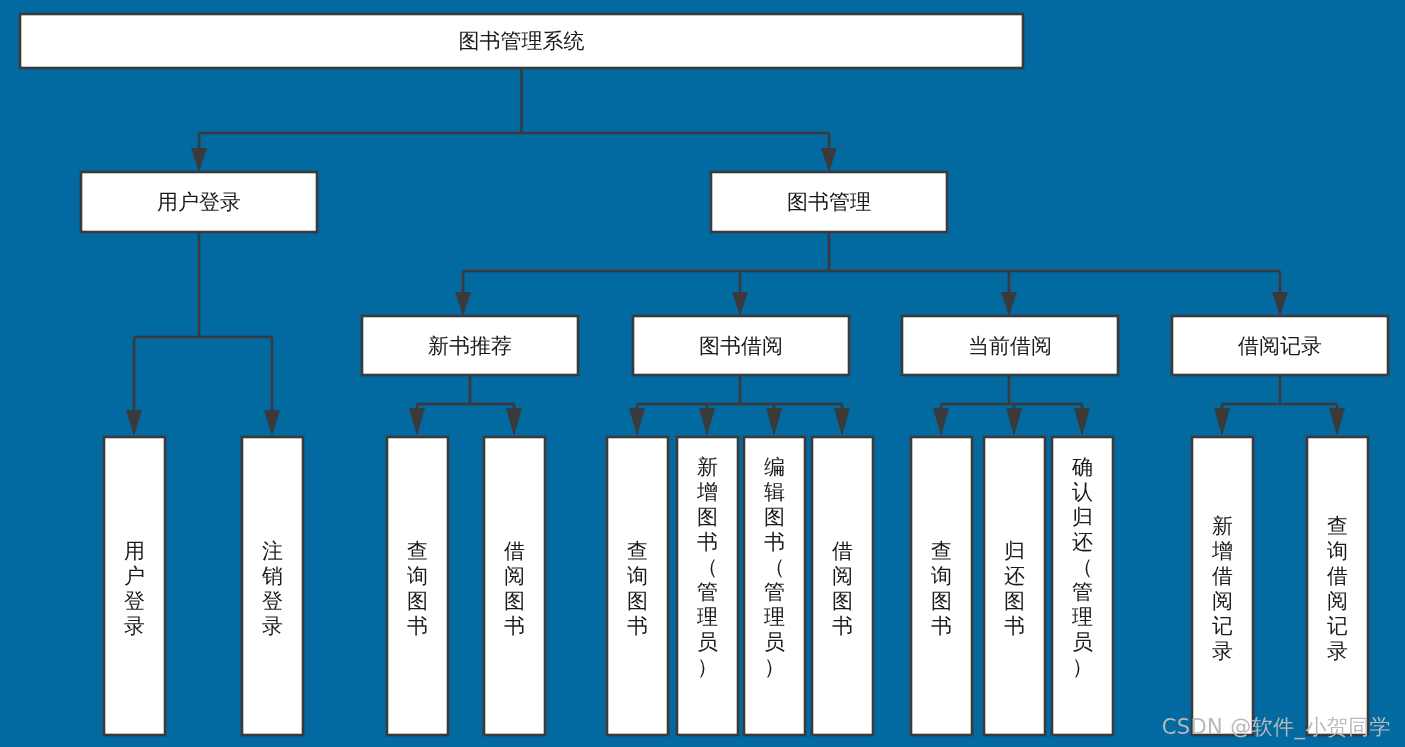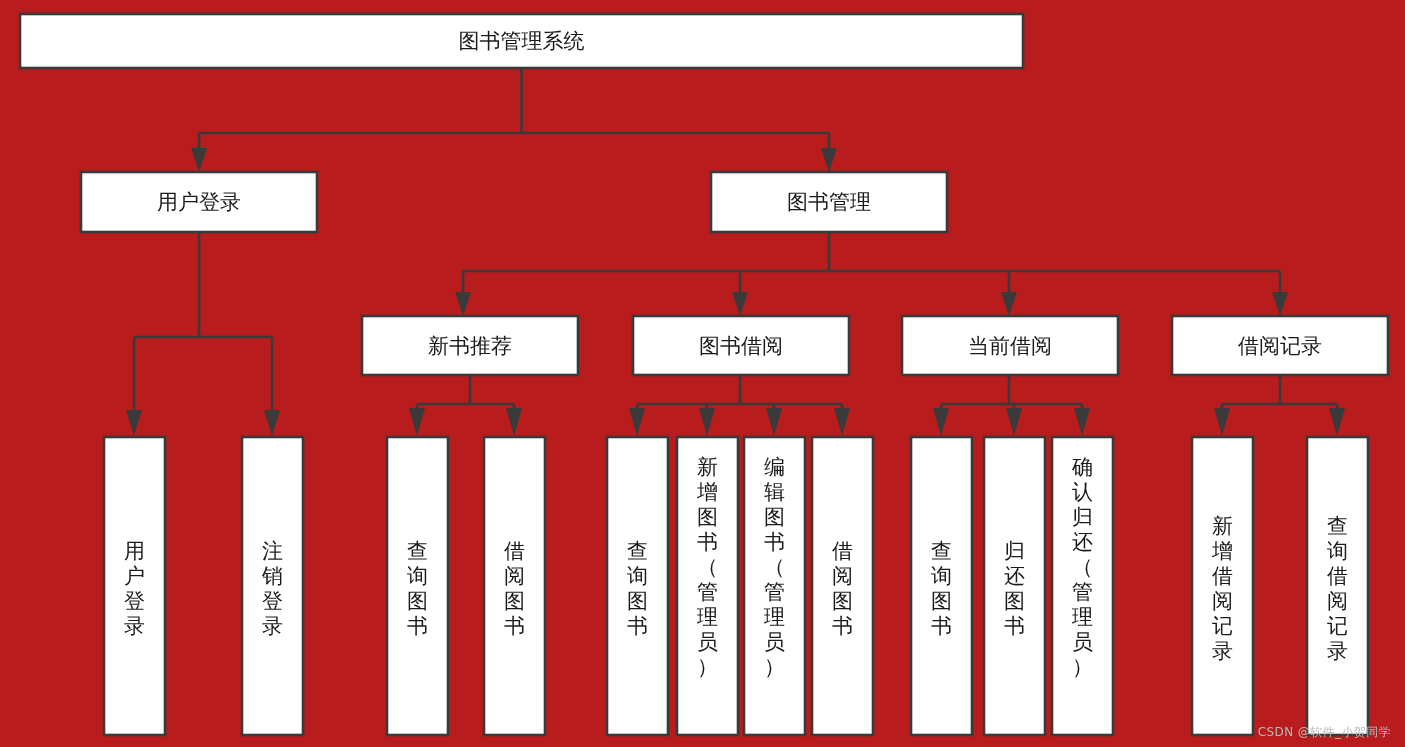--- a/index.html
+++ b/index.html
@@ -11,21 +11,21 @@
   body {
     width: 1405px;
     height: 747px;
     overflow: hidden;
     font-family: "DejaVu Sans", "Liberation Sans", sans-serif;
   }
   #diagram-root {
     position: relative;
     width: 1405px;
     height: 747px;
-    background: #b91c1c;
+    background: #0369a1;
   }
   svg.flowchart {
     position: absolute;
     top: 0;
     left: 0;
     width: 1405px;
     height: 747px;
   }
   .node-rect {
     fill: #ffffff;
@@ -54,21 +54,21 @@
     fill: #1a1a1a;
     font-family: "DejaVu Sans", "Liberation Sans", sans-serif;
     font-size: 21px;
     text-anchor: middle;
   }
   .watermark-text {
     position: absolute;
     right: 14px;
     bottom: 6px;
     font-family: "DejaVu Sans", "Liberation Sans", sans-serif;
-    font-size: 12px;
+    font-size: 21px;
     color: #b9b9b9;
     white-space: nowrap;
     letter-spacing: 0.4px;
     user-select: none;
   }
 </style>
 </head>
 <body>
 
 <div id="diagram-root">

